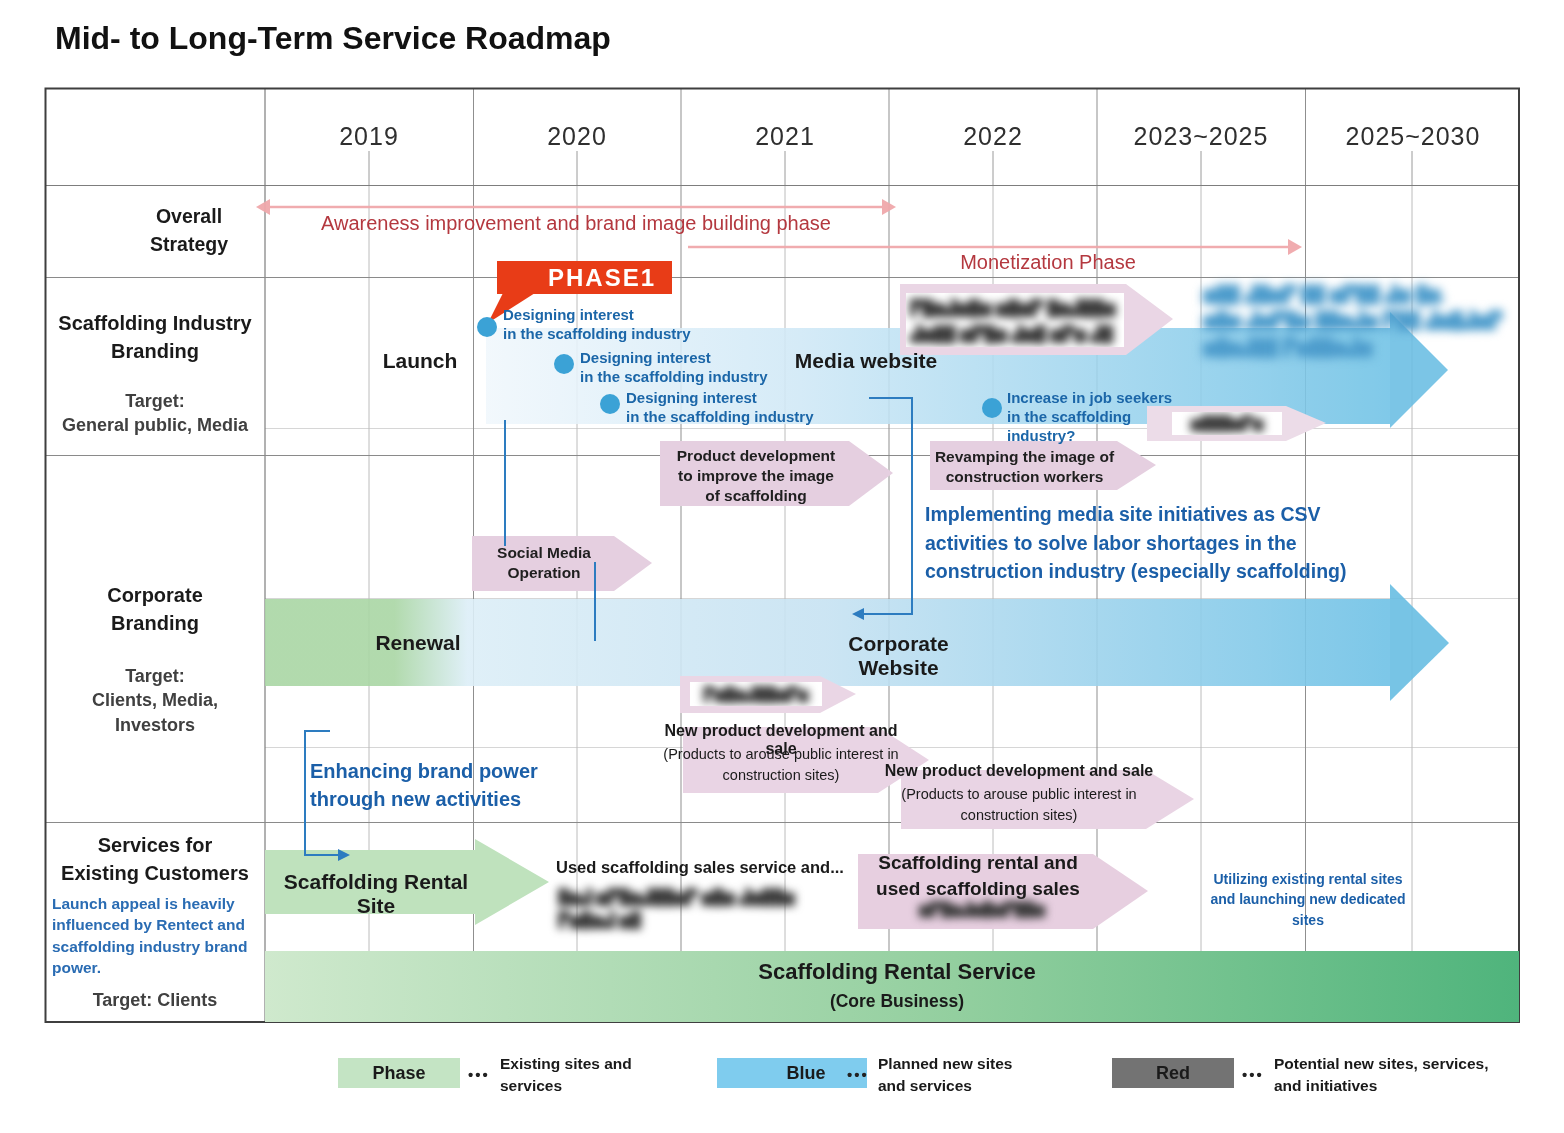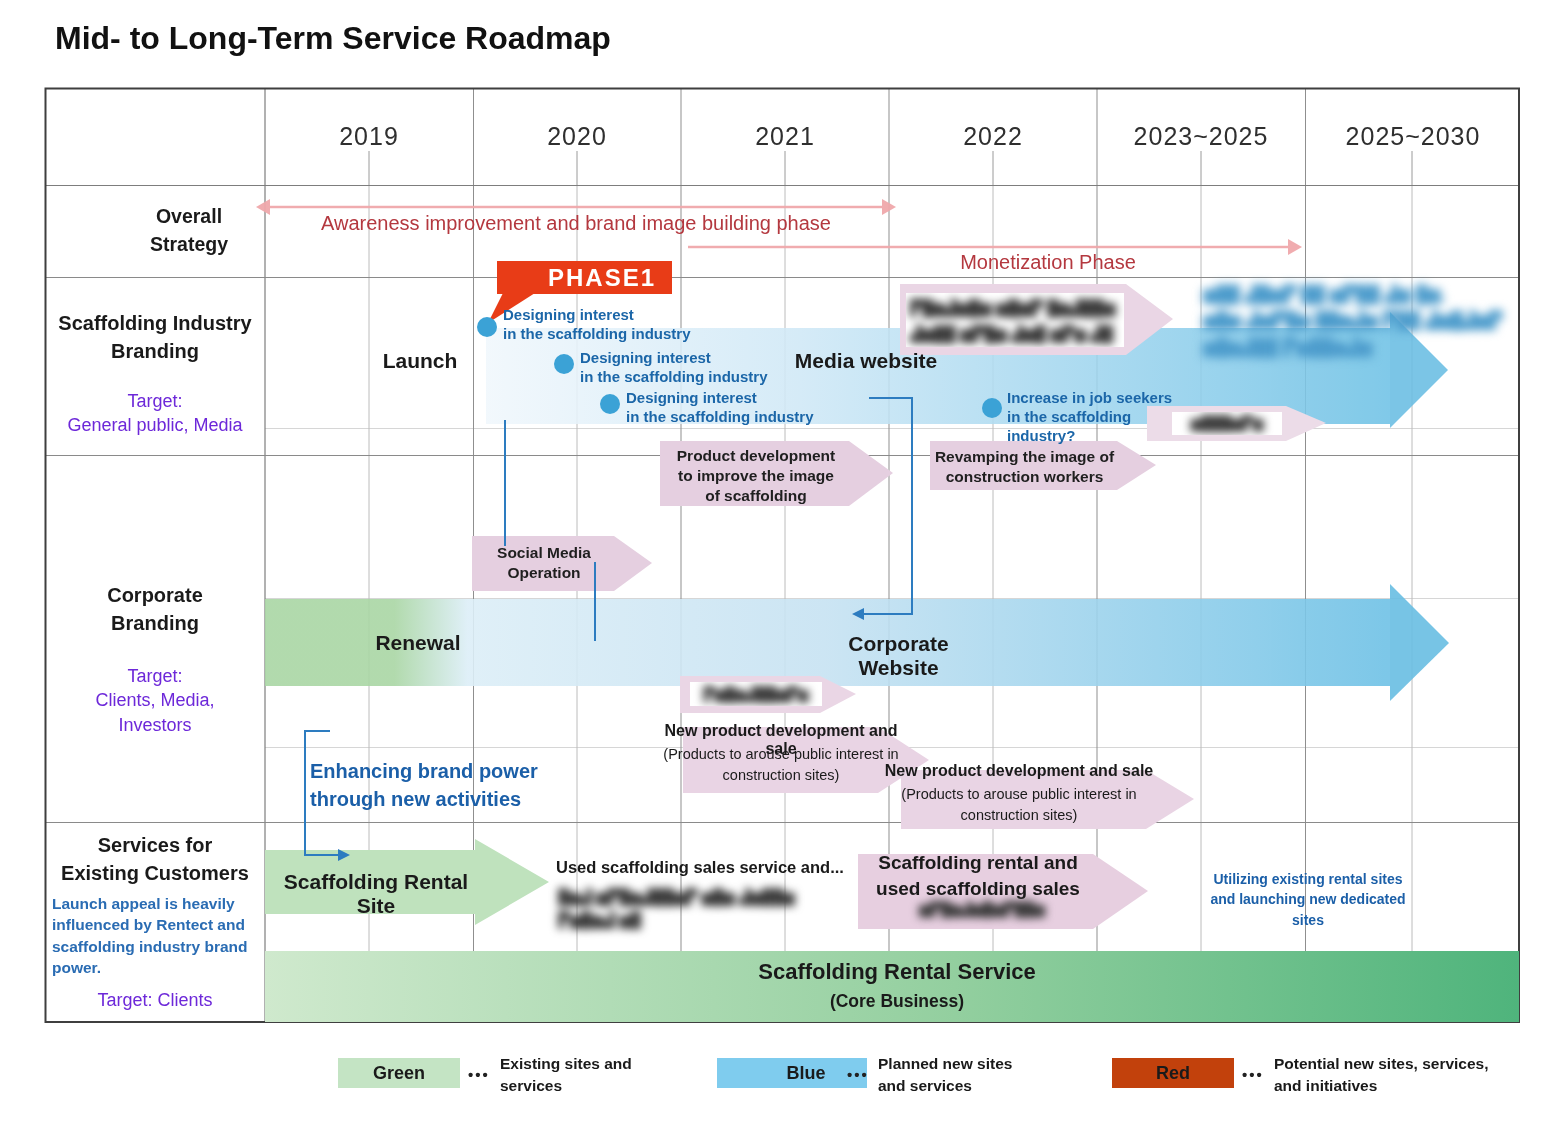--- a/index.html
+++ b/index.html
@@ -4,21 +4,21 @@
 <style>
   html,body{margin:0;padding:0;background:#fff;}
   .canvas{position:relative;width:1564px;height:1133px;background:#fff;overflow:hidden;
           font-family:"Liberation Sans","DejaVu Sans",sans-serif;color:#1a1a1a;}
   .abs{position:absolute;}
   .pre{white-space:pre-line;}
   .ctr{text-align:center;}
   .title{font-size:32px;font-weight:bold;color:#111;}
   .year{font-size:25px;font-weight:400;color:#2f2f2f;letter-spacing:1px;text-align:center;}
   .rowlab{font-size:20px;font-weight:bold;line-height:1.42;text-align:center;}
-  .target{font-size:18px;font-weight:normal;color:#6d28d9;line-height:1.35;text-align:center;}
+  .target{font-size:18px;font-weight:bold;color:#404040;line-height:1.35;text-align:center;}
   .bluenote{color:#1b5fa8;font-weight:bold;}
   .redphase{font-size:20px;color:#b4383f;text-align:center;}
   .phase1{background:#e83c17;color:#fff;font-size:24px;font-weight:bold;letter-spacing:2px;
           text-align:center;line-height:33px;padding-left:35px;}
   .dot-note{font-size:15px;font-weight:bold;color:#1b66a8;line-height:1.25;}
   .arrlab{font-size:15.5px;font-weight:bold;color:#1f1f1f;line-height:1.3;text-align:center;}
   .big{font-size:21px;font-weight:bold;color:#1a1a1a;text-align:center;}
   .blur-dark{filter:blur(4px);color:#3a3a3a;font-weight:bold;}
   .blur-blue{filter:blur(5px);color:#4d9ccc;font-weight:bold;}
   .whitebox{background:#fff;overflow:hidden;}
@@ -179,20 +179,23 @@
 in the scaffolding industry</div>
   <div class="abs big" style="left:786px;top:349px;width:160px;">Media website</div>
   <div class="abs dot-note pre" style="left:1007px;top:389px;width:170px;">Increase in job seekers
 in the scaffolding
 industry?</div>
   <div class="abs arrlab pre" style="left:662px;top:446px;width:188px;">Product development
 to improve the image
 of scaffolding</div>
   <div class="abs arrlab pre" style="left:932px;top:447px;width:185px;">Revamping the image of
 construction workers</div>
+  <div class="abs bluenote pre" style="left:925px;top:500px;width:480px;font-size:19.5px;line-height:1.47;">Implementing media site initiatives as CSV
+activities to solve labor shortages in the
+construction industry (especially scaffolding)</div>
 
   <div class="abs whitebox" style="left:906px;top:293px;width:218px;height:54px;">
     <div class="blur-dark" style="font-size:15.5px;line-height:1.7;padding:2px 4px;">
       <span>▛█▆▟▆█▆ ▆█▆▛ █▆▟██▆</span><br>
       <span>▟▆██ ▆▛█▆ ▟▆█ ▆▛▆ ▟█</span>
     </div>
   </div>
   <div class="abs blur-blue" style="left:1203px;top:282px;width:300px;font-size:17px;line-height:1.55;">
     <span>▆██ ▟█▆▛ ██ ▆▛██ ▟▆ █▆,</span><br>
     <span>▆█▆ ▟▆▛█▆ ██▆▟▆ ▛██ ▟▆█▟▆▛</span><br>
@@ -226,26 +229,26 @@
   </div>
   <div class="abs ctr pre" style="left:862px;top:850px;width:232px;font-size:19px;font-weight:bold;line-height:1.35;">Scaffolding rental and
 used scaffolding sales</div>
   <div class="abs blur-dark ctr" style="left:902px;top:901px;width:160px;font-size:14px;">▆▛█▆▟▆█▆▛██▆</div>
   <div class="abs bluenote pre" style="left:1153px;top:869px;width:310px;font-size:14px;line-height:1.45;text-align:center;">Utilizing existing rental sites
 and launching new dedicated
 sites</div>
   <div class="abs ctr" style="left:597px;top:959px;width:600px;font-size:22px;font-weight:bold;">Scaffolding Rental Service</div>
   <div class="abs ctr" style="left:597px;top:991px;width:600px;font-size:17.5px;font-weight:bold;">(Core Business)</div>
 
-  <div class="abs legend-box" style="left:338px;top:1058px;background:#c4e4c4;">Green</div>
+  <div class="abs legend-box" style="left:338px;top:1058px;background:#c4e4c4;">Phase</div>
   <div class="abs dots" style="left:468px;top:1066px;">•••</div>
   <div class="abs legend-desc pre" style="left:500px;top:1053px;width:180px;">Existing sites and
 services</div>
   <div class="abs legend-box" style="left:717px;top:1058px;background:#7fccee;padding-left:28px;">Blue</div>
   <div class="abs dots" style="left:847px;top:1066px;">•••</div>
   <div class="abs legend-desc pre" style="left:878px;top:1053px;width:190px;">Planned new sites
 and services</div>
-  <div class="abs legend-box" style="left:1112px;top:1058px;background:#c2410c;">Red</div>
+  <div class="abs legend-box" style="left:1112px;top:1058px;background:#737373;">Red</div>
   <div class="abs dots" style="left:1242px;top:1066px;">•••</div>
   <div class="abs legend-desc pre" style="left:1274px;top:1053px;width:250px;">Potential new sites, services,
 and initiatives</div>
 
 </div>
 
 </body></html>

